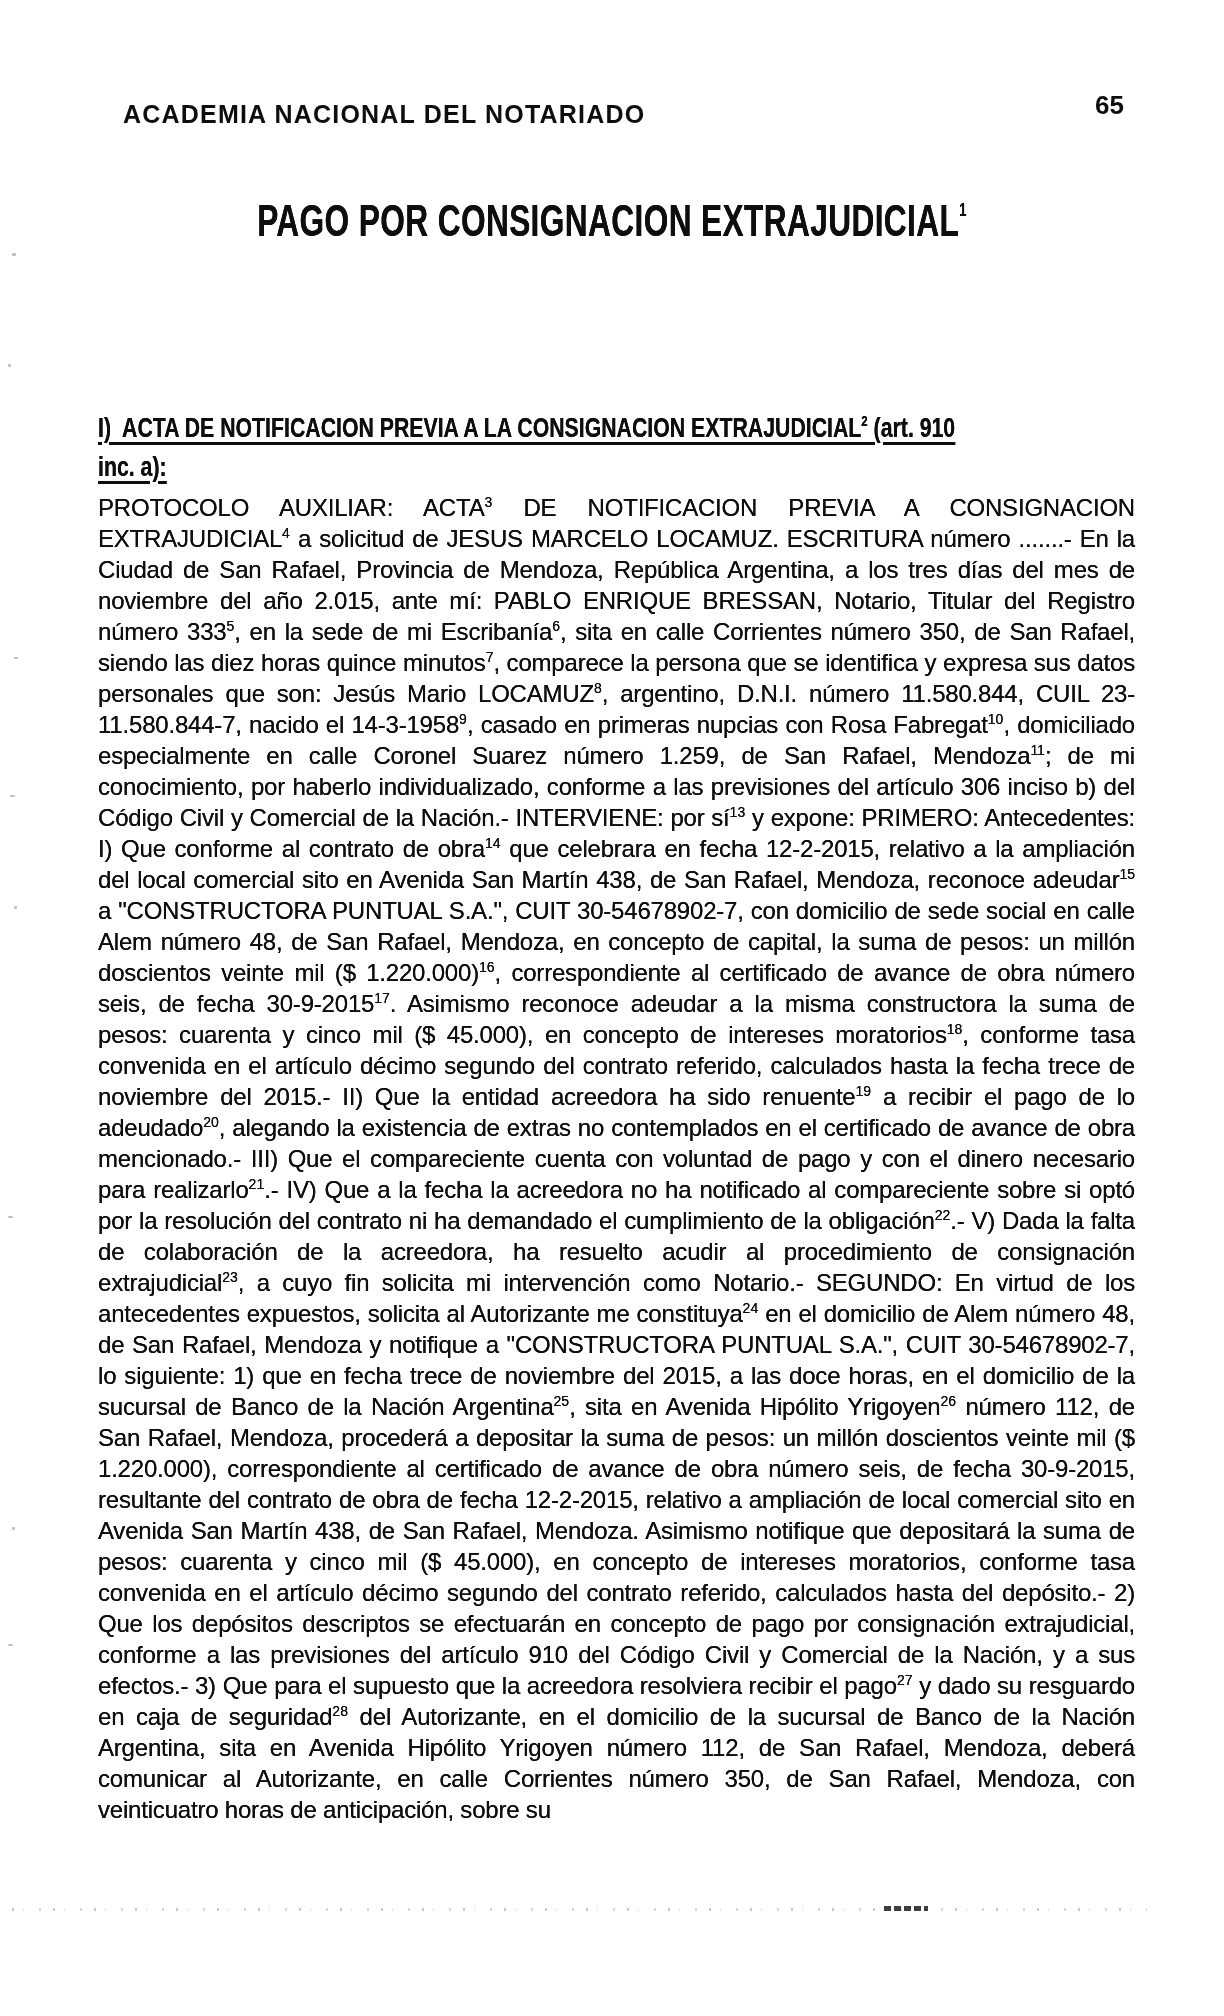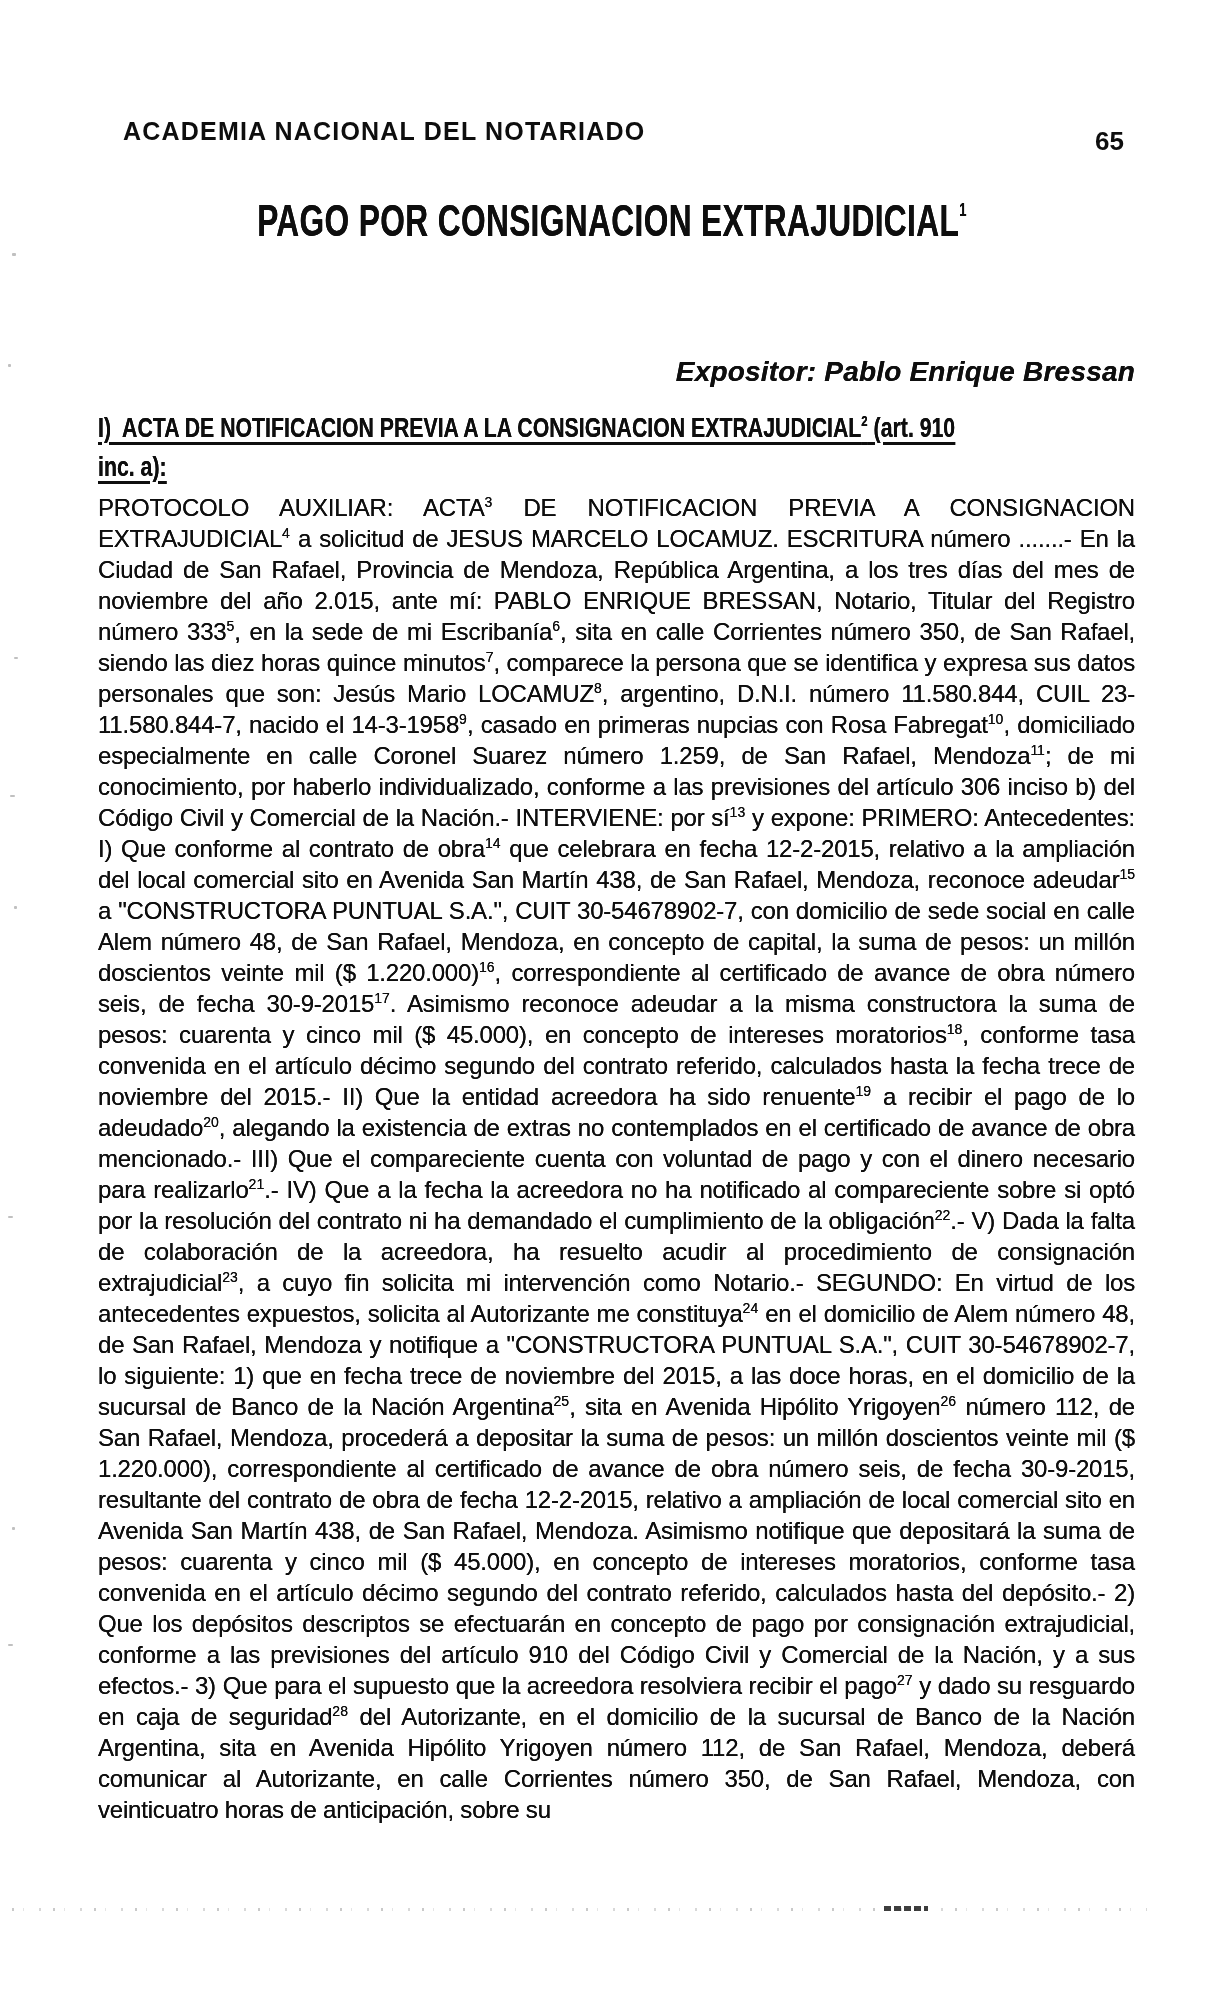--- a/index.html
+++ b/index.html
@@ -7,24 +7,24 @@
     width:1224px;height:2016px;
     background:#ffffff;
     font-family:"Liberation Sans", sans-serif;
     color:#0e0e0e;
     position:relative;
     overflow:hidden;
   }
   .sheet{position:absolute;inset:0;}
   .header-row{
     position:absolute;top:98px;left:123px;right:100px;
-    display:flex;justify-content:space-between;align-items:center;
+    display:flex;justify-content:space-between;align-items:flex-end;
     font-weight:bold;font-size:25px;letter-spacing:1.2px;
   }
-  .header-row .pageno{letter-spacing:0;font-size:26px;transform:translateY(-8px);margin-top:36px;}
+  .header-row .pageno{letter-spacing:0;font-size:26px;transform:translateY(-8px);}
   .title{
     position:absolute;top:196px;left:0;width:1224px;margin:0;
     text-align:center;font-size:44px;font-weight:bold;letter-spacing:0.5px;
     transform:scaleX(0.72);transform-origin:50% 50%;
     white-space:nowrap;
     text-shadow:0 0 0.5px currentColor;
   }
   .title sup{font-size:18px;line-height:0;vertical-align:20px;}
   .expositor{
     position:absolute;top:356px;right:89px;
@@ -70,21 +70,20 @@
 
 <div class="sheet">
 
   <div class="header-row">
     <span>ACADEMIA NACIONAL DEL NOTARIADO</span>
     <span class="pageno">65</span>
   </div>
 
   <h1 class="title"><span>PAGO POR CONSIGNACION EXTRAJUDICIAL</span><sup>1</sup></h1>
 
-  <div class="expositor">Expositor: Pablo Enrique Bressan</div>
 
   <div class="section-heading">
     <span class="sh-line"><span>I)&nbsp; ACTA DE NOTIFICACION PREVIA A LA CONSIGNACION EXTRAJUDICIAL</span><sup>2</sup><span> (art. 910</span></span><br>
     <span class="sh-line"><span>inc. a):</span></span>
   </div>
 
   <p class="body-text"><span class="b">PROTOCOLO AUXILIAR: ACTA</span><sup class="b">3</sup><span class="b"> DE NOTIFICACION PREVIA A CONSIGNACION EXTRAJUDICIAL</span><sup class="b">4</sup><span class="b"> a solicitud de JESUS MARCELO LOCAMUZ. ESCRITURA número </span><span>.......- En la Ciudad de San Rafael, Provincia de Mendoza, República Argentina, a los tres días del mes de noviembre del año 2.015, ante mí: PABLO ENRIQUE BRESSAN, Notario, Titular del Registro número 333</span><sup>5</sup><span>, en la sede de mi Escribanía</span><sup>6</sup><span>, sita en calle Corrientes número 350, de San Rafael, siendo las diez horas quince minutos</span><sup>7</sup><span>, comparece la persona que se identifica y expresa sus datos personales que son: </span><span class="b">Jesús Mario LOCAMUZ</span><sup class="b">8</sup><span>, argentino, D.N.I. número 11.580.844, CUIL 23-11.580.844-7, nacido el 14-3-1958</span><sup>9</sup><span>, casado en primeras nupcias con Rosa Fabregat</span><sup>10</sup><span>, domiciliado especialmente en calle Coronel Suarez número 1.259, de San Rafael, Mendoza</span><sup>11</sup><span>; de mi conocimiento, por haberlo individualizado, conforme a las previsiones del artículo 306 inciso b) del Código Civil y Comercial de la Nación.- INTERVIENE: por sí</span><sup>13</sup><span> y expone: </span><span class="b">PRIMERO</span><span>: Antecedentes: </span><span class="b">I)</span><span> Que conforme al contrato de obra</span><sup>14</sup><span> que celebrara en fecha 12-2-2015, relativo a la ampliación del local comercial sito en Avenida San Martín 438, de San Rafael, Mendoza, reconoce adeudar</span><sup>15</sup><span> a "CONSTRUCTORA PUNTUAL S.A.", CUIT 30-54678902-7, con domicilio de sede social en calle Alem número 48, de San Rafael, Mendoza, en concepto de capital, la suma de pesos: un millón doscientos veinte mil ($ 1.220.000)</span><sup>16</sup><span>,  correspondiente al certificado de avance de obra número seis, de fecha 30-9-2015</span><sup>17</sup><span>. Asimismo reconoce adeudar a la misma constructora la suma de pesos: cuarenta y cinco mil ($ 45.000), en concepto de intereses moratorios</span><sup>18</sup><span>, conforme tasa convenida en el artículo décimo segundo del contrato referido, calculados hasta la fecha trece de noviembre del 2015.- </span><span class="b">II)</span><span> Que la entidad acreedora ha sido renuente</span><sup>19</sup><span> a recibir el pago de lo adeudado</span><sup>20</sup><span>, alegando la existencia de extras no contemplados en el certificado de avance de obra mencionado.- </span><span class="b">III)</span><span> Que el compareciente cuenta con voluntad de pago y con el dinero necesario para realizarlo</span><sup>21</sup><span>.- </span><span class="b">IV)</span><span>  Que a la fecha la acreedora no ha notificado al compareciente sobre si optó por la resolución del contrato ni ha demandado el cumplimiento de la obligación</span><sup>22</sup><span>.- </span><span class="b">V)</span><span>  Dada la falta de colaboración de la acreedora, ha resuelto acudir al procedimiento de consignación extrajudicial</span><sup>23</sup><span>, a cuyo fin solicita mi intervención como Notario.- </span><span class="b">SEGUNDO</span><span>: En virtud de los antecedentes expuestos, solicita al Autorizante me constituya</span><sup>24</sup><span> en el domicilio de Alem número 48, de San Rafael, Mendoza y notifique a "CONSTRUCTORA PUNTUAL S.A.", CUIT 30-54678902-7, lo siguiente: </span><span class="b">1)</span><span> que en fecha trece de noviembre del 2015, a las doce horas, en el domicilio de la sucursal de Banco de la Nación Argentina</span><sup>25</sup><span>, sita en Avenida Hipólito Yrigoyen</span><sup>26</sup><span> número 112, de San Rafael, Mendoza, procederá a depositar la suma de pesos: un millón doscientos veinte mil ($ 1.220.000),  correspondiente al certificado de avance de obra número seis, de fecha 30-9-2015, resultante del contrato de obra de fecha 12-2-2015, relativo a ampliación de local comercial sito en Avenida San Martín 438, de San Rafael, Mendoza. Asimismo notifique que depositará la suma de pesos: cuarenta y cinco mil ($ 45.000), en concepto de intereses moratorios, conforme tasa convenida en el artículo décimo segundo del contrato referido, calculados hasta del depósito.- </span><span class="b">2)</span><span> Que los depósitos descriptos se efectuarán en concepto de pago por consignación extrajudicial, conforme a las previsiones del artículo 910 del Código Civil y Comercial de la Nación, y a sus efectos.-  </span><span class="b">3)</span><span> Que para el supuesto que la acreedora resolviera recibir el pago</span><sup>27</sup><span> y dado su resguardo en caja de seguridad</span><sup>28</sup><span> del Autorizante, en el domicilio de la sucursal de Banco de la Nación Argentina, sita en Avenida Hipólito Yrigoyen número 112, de San Rafael, Mendoza, deberá comunicar al Autorizante, en calle Corrientes número 350, de San Rafael, Mendoza, con veinticuatro horas de anticipación, sobre su</span></p>
 
   <div class="noise-row"></div>
   <div class="noise-dark"></div>

